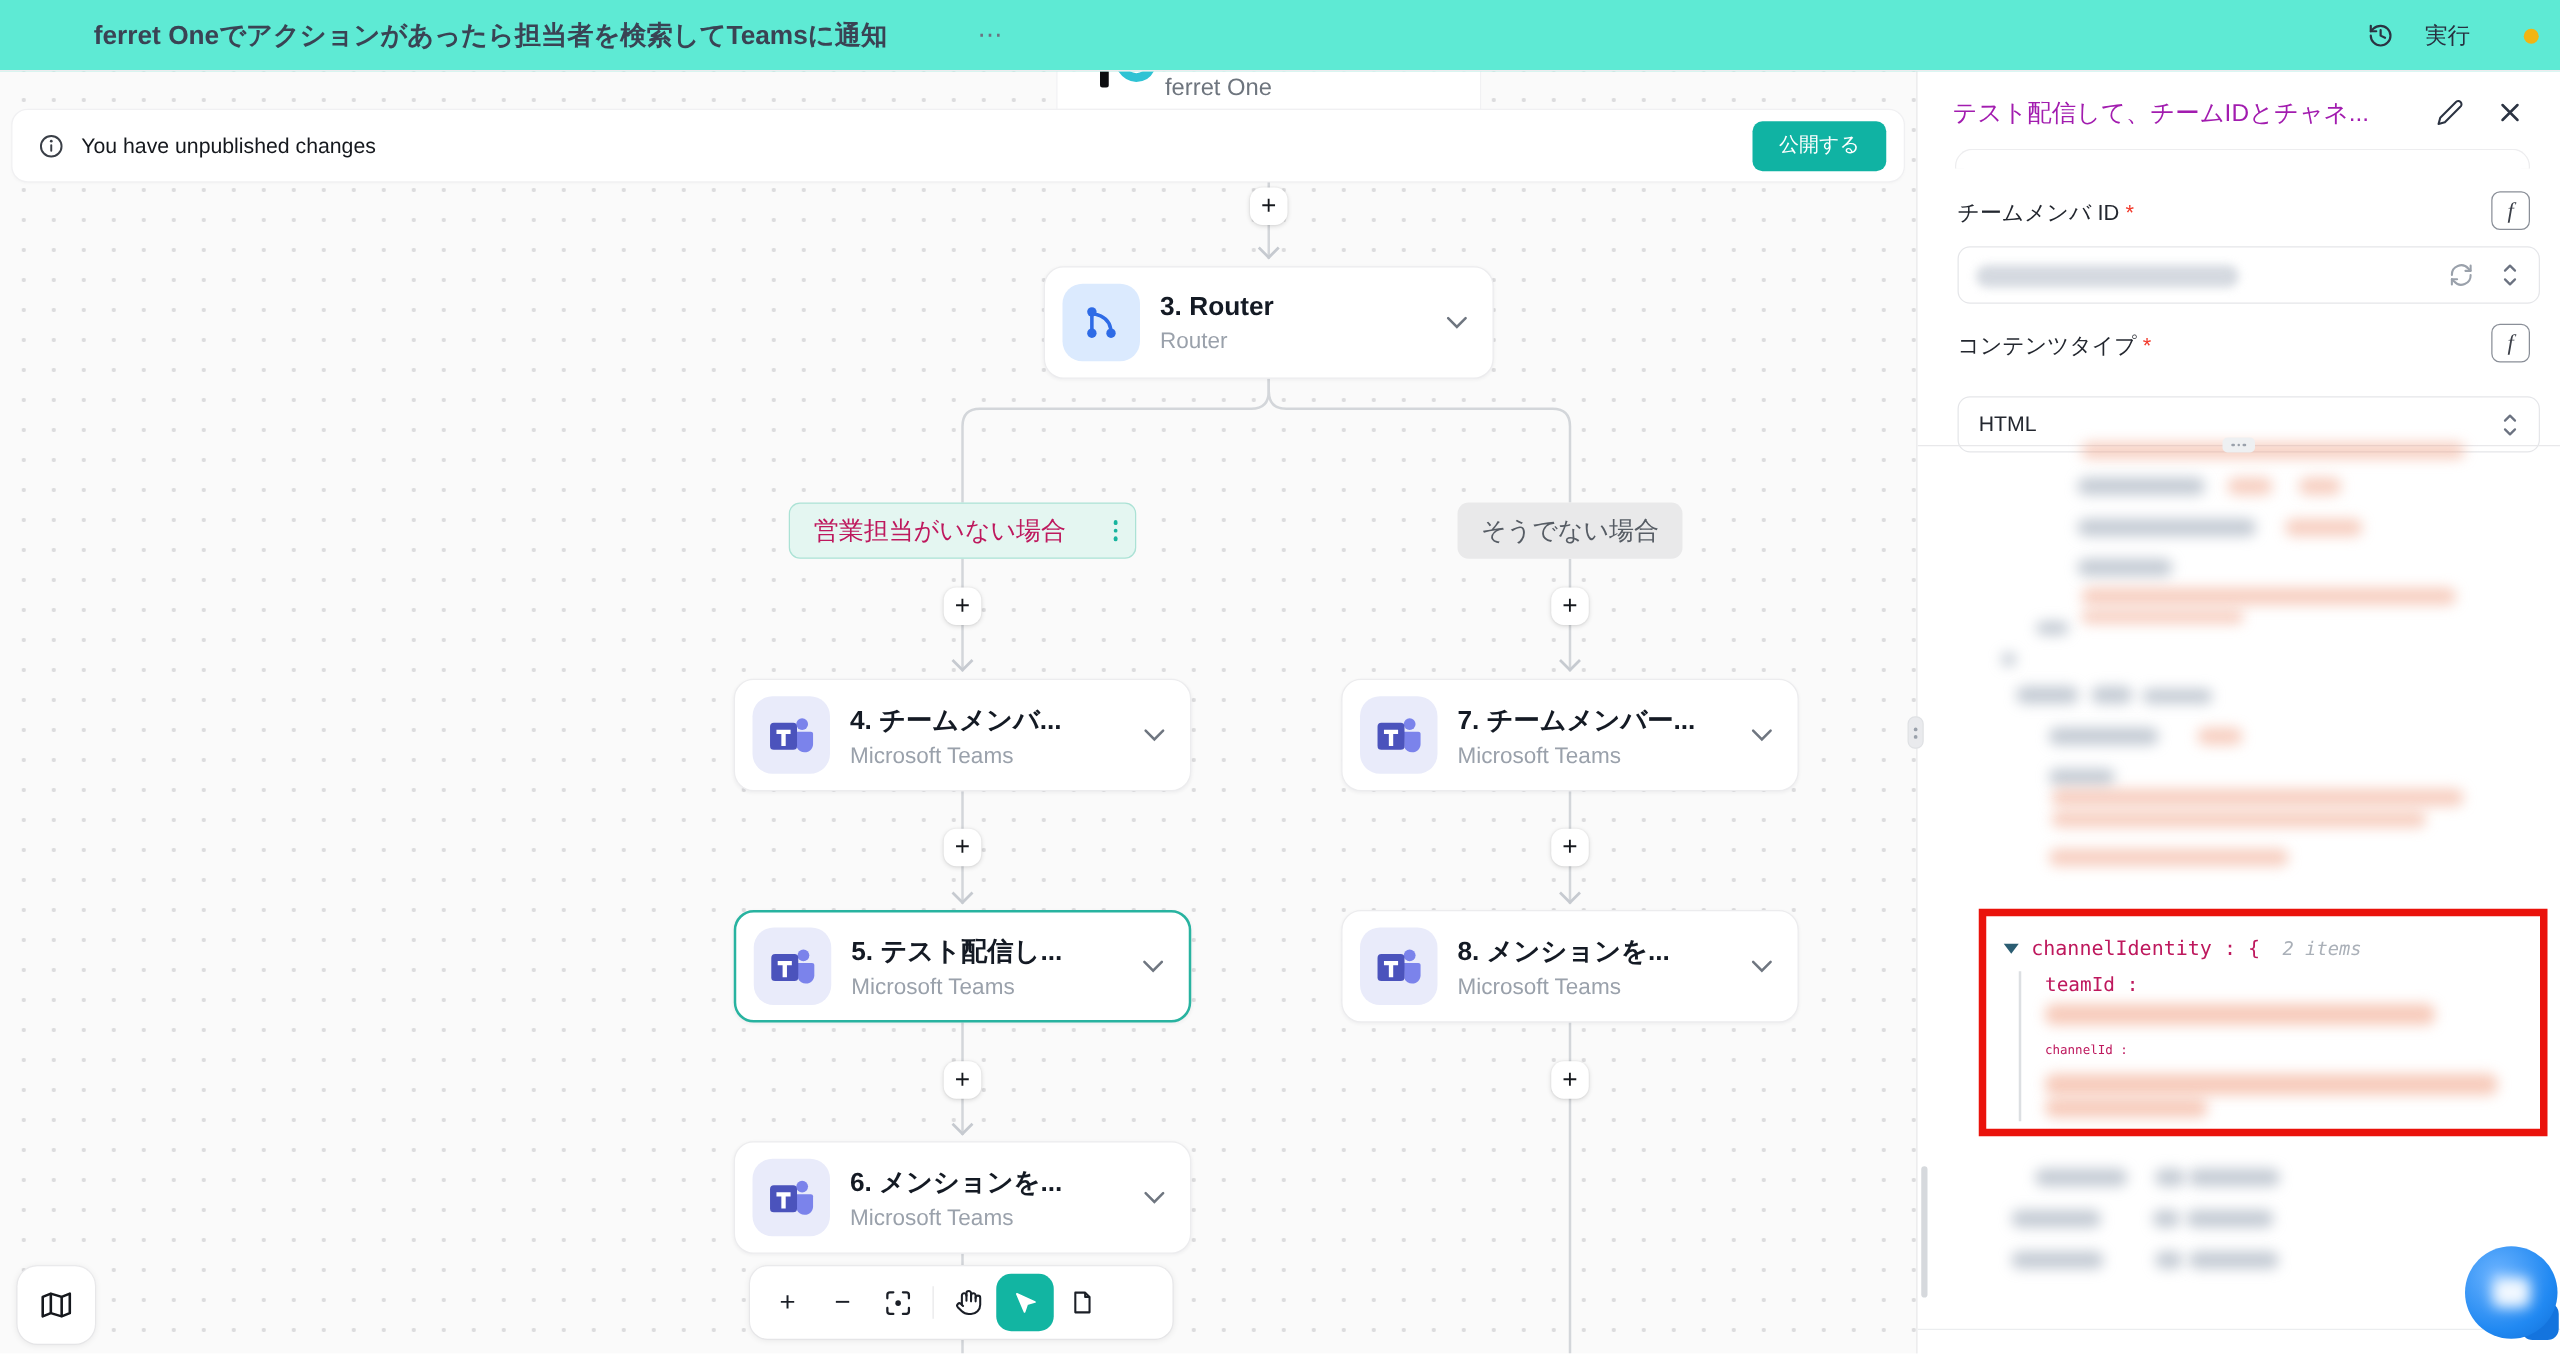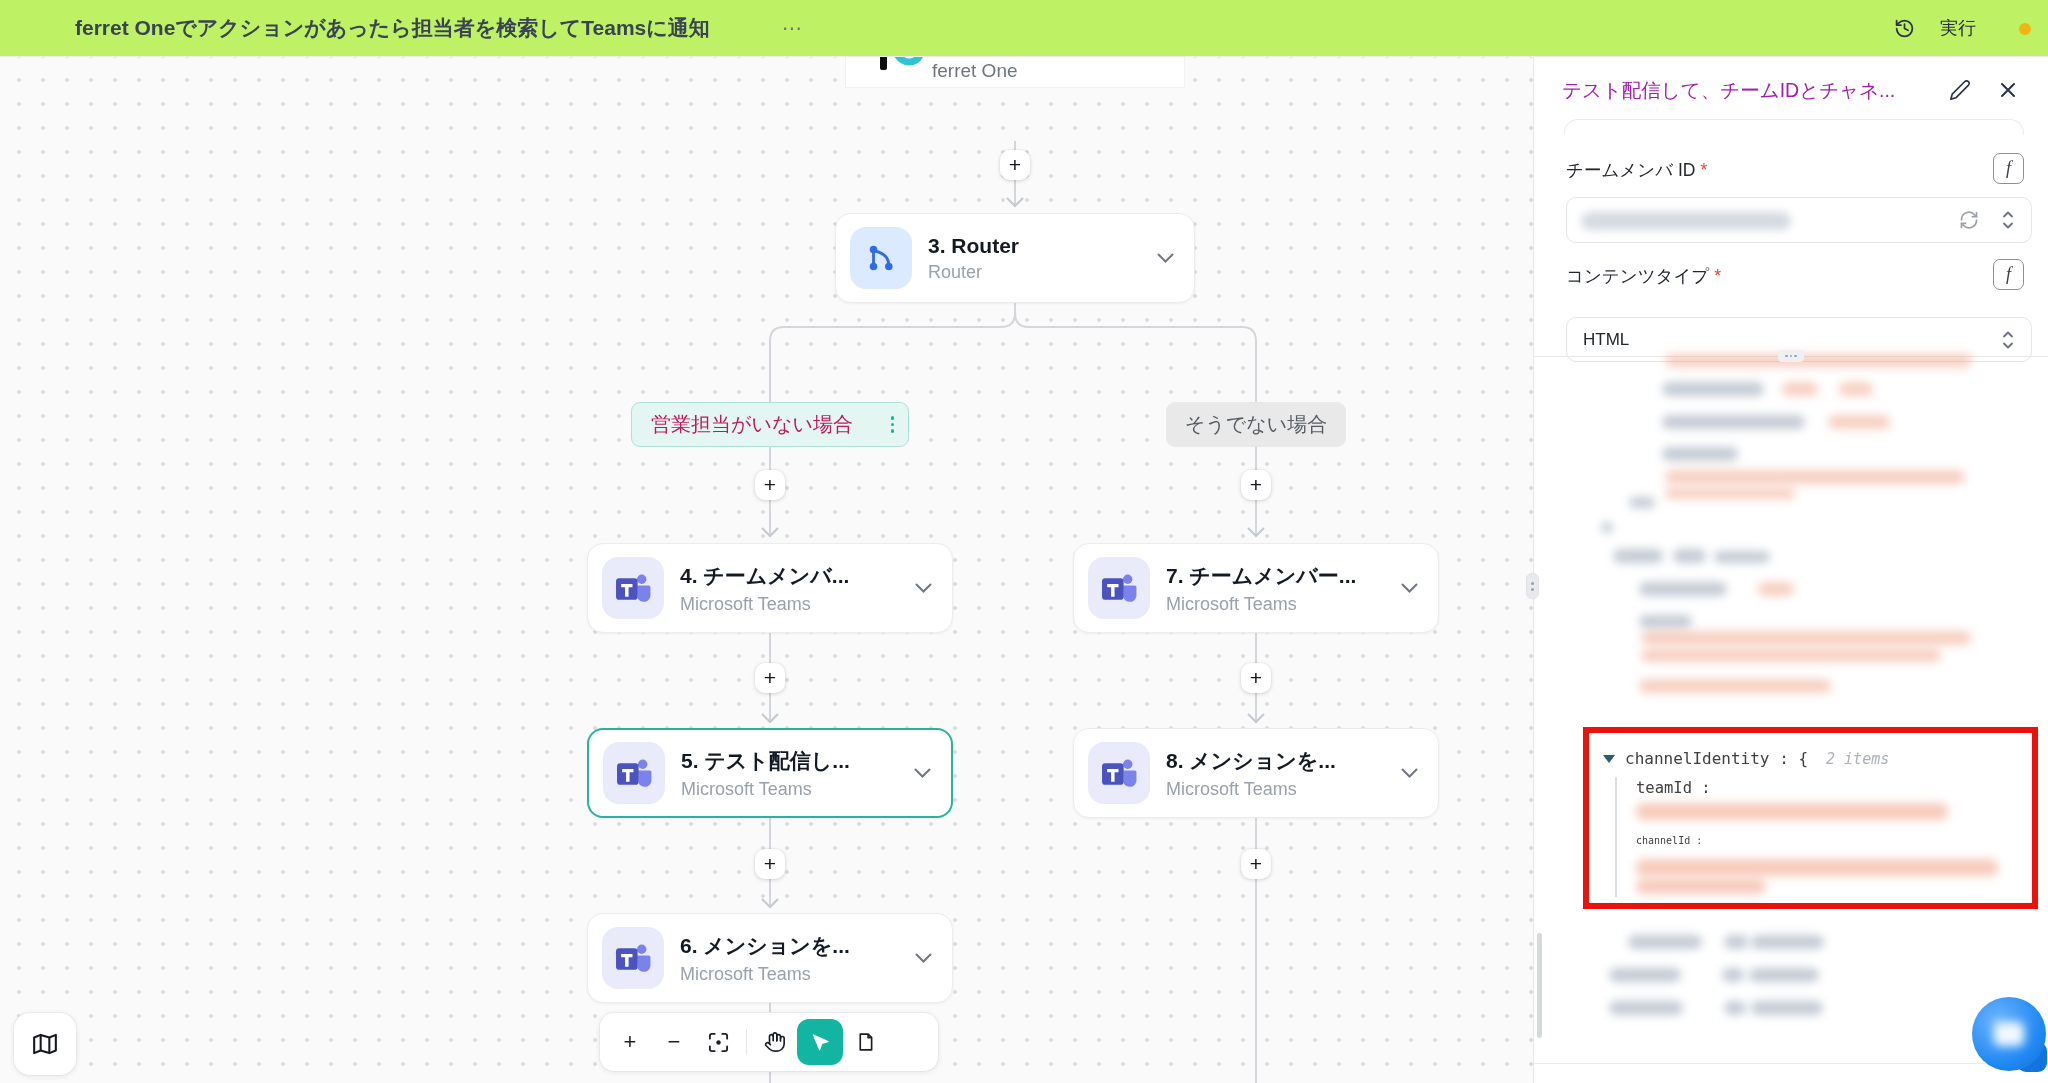--- a/index.html
+++ b/index.html
@@ -1,21 +1,21 @@
 <!DOCTYPE html>
 <html><head>
 <meta charset="utf-8">
 <style>
   *{box-sizing:border-box;margin:0;padding:0}
   html,body{width:2048px;height:1083px}
   body{font-family:"Liberation Sans","DejaVu Sans",sans-serif;background:#fff;overflow:hidden}
   .screen{position:relative;width:2048px;height:1083px;background:#fff;overflow:hidden}
 
   
-  .app-header{position:absolute;left:0;top:0;width:2048px;height:57px;background:#bef264;border-bottom:1px solid #ececee;z-index:30;display:flex;align-items:center}
+  .app-header{position:absolute;left:0;top:0;width:2048px;height:57px;background:#5eead4;border-bottom:1px solid #ececee;z-index:30;display:flex;align-items:center}
   .app-title{position:absolute;left:75px;top:50%;transform:translateY(-50%);font-size:21px;font-weight:700;color:#3a4354;white-space:nowrap}
   .more-btn{position:absolute;left:782px;top:50%;transform:translateY(-50%);font-size:20px;color:#6b7280;letter-spacing:2px;cursor:pointer}
   .run-btn{position:absolute;right:72px;top:50%;transform:translateY(-50%);display:flex;align-items:center;gap:25px;font-size:18px;color:#283040;cursor:pointer}
   .status-dot{position:absolute;right:17px;top:23px;width:12px;height:12px;border-radius:50%}
 
   
   .canvas{position:absolute;left:0;top:57px;width:1533px;height:1026px;background:#fafafa;overflow:hidden;
     background-image:radial-gradient(circle,#dcdcde 1.6px,transparent 1.8px);background-size:24px 24px;background-position:7px 11px}
   .wires{position:absolute;left:0;top:0;z-index:1;pointer-events:none}
 
@@ -79,21 +79,21 @@
   .divider-handle{position:absolute;left:244px;top:293px;width:26px;height:12px;background:#eef0f2;border-radius:4px;display:flex;align-items:center;justify-content:center;gap:2px;cursor:pointer;z-index:2}
   .divider-handle i{width:2.5px;height:2.5px;border-radius:50%;background:#9aa1ab}
 
   .blur-bar{position:absolute;border-radius:7px;filter:blur(5px);z-index:1}
   .bb-pink{background:rgba(240,160,131,.5)}
   .bb-gray{background:rgba(148,161,176,.55)}
 
   .red-box{position:absolute;left:49px;top:670px;width:455px;height:182px;border:6px solid #ea120b;background:#fff;z-index:3}
   .mono{font-family:"DejaVu Sans Mono","Liberation Mono",monospace}
   .json-row{position:absolute;display:flex;align-items:center;gap:10px}
-  .json-key{font-size:16px;color:#404040}
+  .json-key{font-size:16px;color:#be185d}
   .json-meta{font-size:15px;color:#aab0b8;font-style:italic;margin-left:8px}
   .tri{width:0;height:0;border-left:6px solid transparent;border-right:6px solid transparent;border-top:8px solid #2b5d72}
   .guide{position:absolute;left:26px;top:44px;width:2px;height:120px;background:#dcdfe2}
   .rb-blur{position:absolute;border-radius:7px;filter:blur(5px);background:rgba(239,152,120,.5)}
 
   .panel-bottom-line{position:absolute;left:0;top:1006px;width:515px;height:1px;background:#ebedef}
   .panel-scrollbar{position:absolute;left:3px;top:876px;width:5px;height:105px;background:#d6d9dd;border-radius:3px;cursor:pointer}
 
   .chat-btn{position:absolute;left:438px;top:940px;width:74px;height:74px;z-index:10;cursor:pointer}
   .chat-circle{position:absolute;inset:0;border-radius:50%;background:radial-gradient(circle at 35% 32%,#6db4ff,#2189f2 62%,#0f6fd9)}
@@ -136,20 +136,31 @@
     <div class="top-node">
       <span class="tn-logo">
         <svg width="58" height="42" viewBox="0 0 58 42">
           <rect x="8" y="0" width="7" height="27" rx="2" fill="#0c0d10"></rect>
           <path d="M22 6 q6 13 15 13 q10 0 13 -12" stroke="#2fc3d4" stroke-width="7" fill="none"></path>
         </svg>
       </span>
       <span class="tn-text">ferret One</span>
     </div>
 
+    <div class="banner">
+      <span style="display:flex">
+        <svg width="22" height="22" viewBox="0 0 24 24" fill="none" stroke="#3a3f47" stroke-width="1.7">
+          <circle cx="12" cy="12" r="9"></circle>
+            <path d="M12 11v5" stroke-linecap="round"></path>
+            <circle cx="12" cy="7.6" r="1.2" fill="#3a3f47" stroke="none"></circle>
+        </svg>
+      </span>
+      <span class="banner-msg">You have unpublished changes</span>
+      <button class="publish-btn">公開する</button>
+    </div>
 
     <div class="plus-btn" style="left:1000px;top:93px">+</div>
     <div class="plus-btn" style="left:755px;top:413px">+</div>
     <div class="plus-btn" style="left:1241px;top:413px">+</div>
     <div class="plus-btn" style="left:755px;top:606px">+</div>
     <div class="plus-btn" style="left:1241px;top:606px">+</div>
     <div class="plus-btn" style="left:755px;top:792px">+</div>
     <div class="plus-btn" style="left:1241px;top:792px">+</div>
 
     <div class="node" style="left:835px;top:156px;width:360px">

